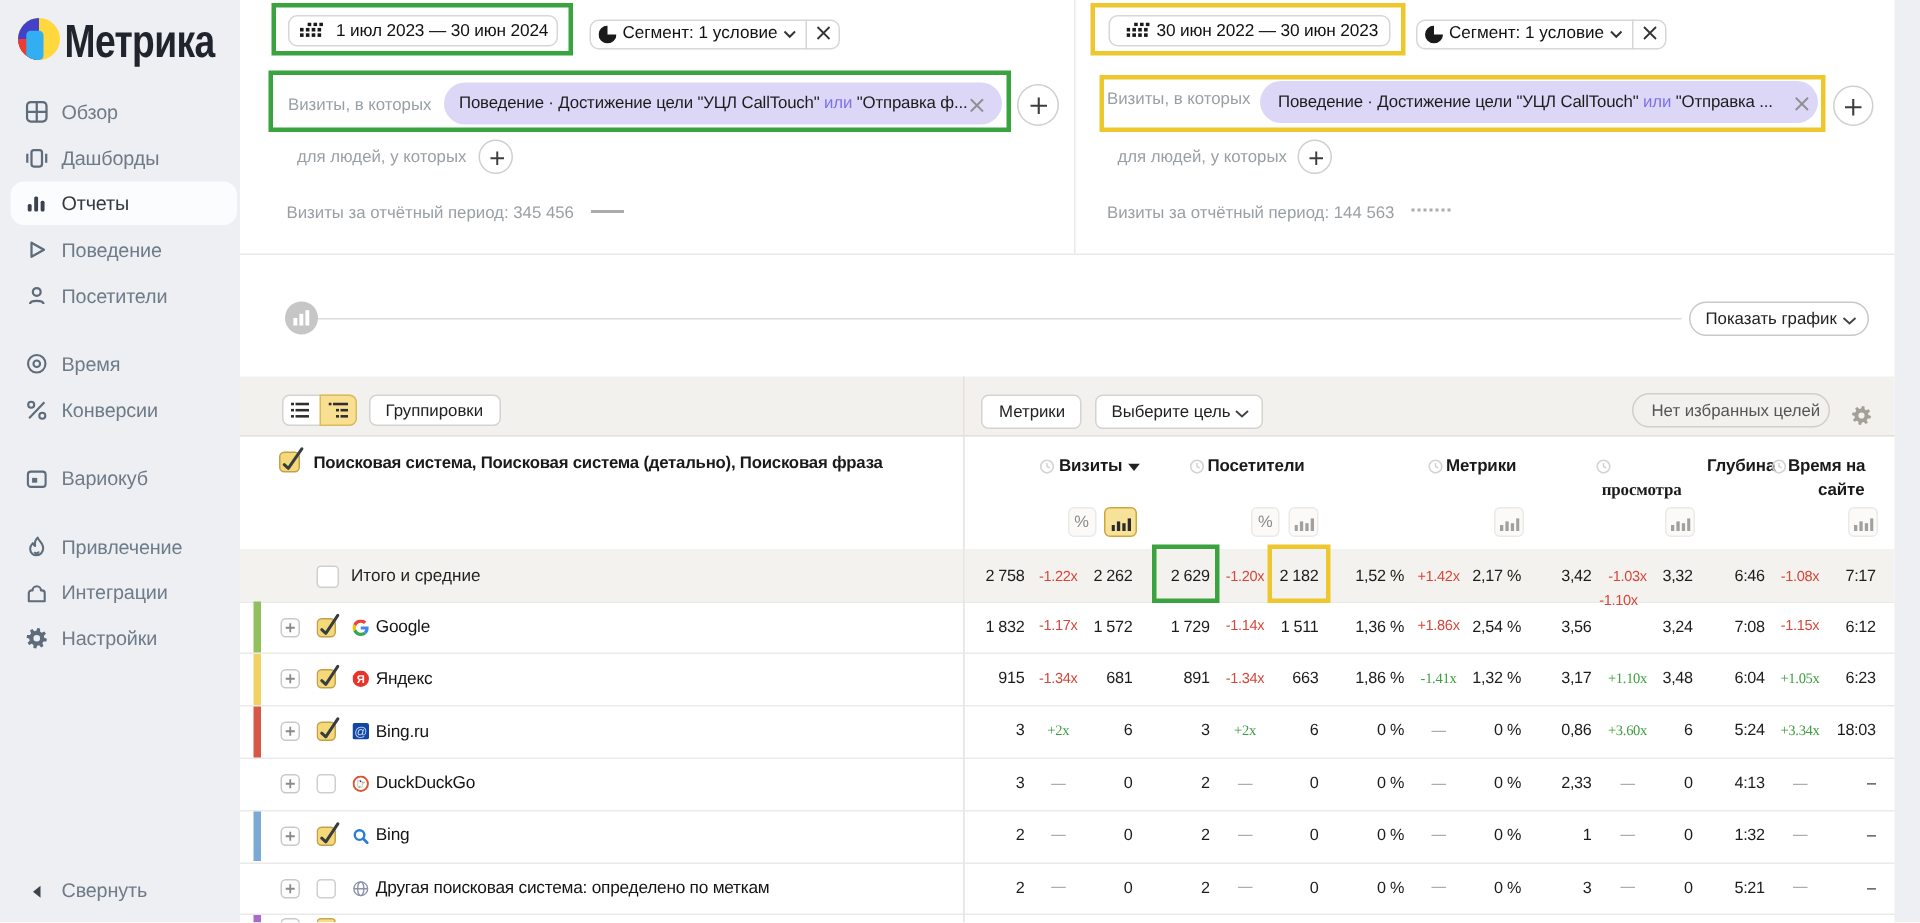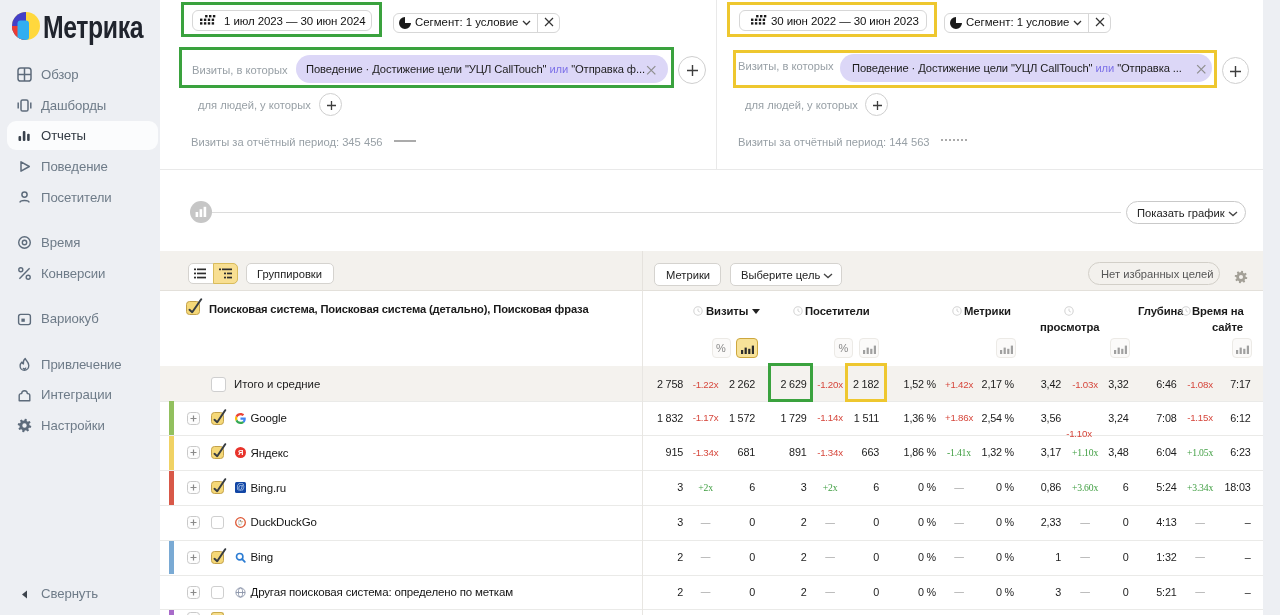--- a/index.html
+++ b/index.html
@@ -354,21 +354,21 @@
     </svg>
   </div>
 <div class="a colhead" style="left:964px;top:305px;">Метрики</div>
 <div class="a" style="left:1063.5px;top:305.5px;">
     <svg width="10" height="10" viewBox="0 0 10 10">
       <circle cx="5" cy="5" r="4.2" fill="none" stroke="#d4d4d4" stroke-width="1.1"></circle>
       <path d="M5 2.6 L5 5 L6.8 6" fill="none" stroke="#d4d4d4" stroke-width="1"></path>
     </svg>
   </div>
 <div class="a colhead" style="left:1138px;top:305px;">Глубина</div>
-<div class="a colhead" style="left:1040px;top:320.5px;width:81px;">просмотра</div>
+<div class="a colhead" style="left:1040px;top:320.5px;width:81px;text-align:right;font-family:Liberation Serif, serif;">просмотра</div>
 <div class="a" style="left:1180.5px;top:305.5px;">
     <svg width="10" height="10" viewBox="0 0 10 10">
       <circle cx="5" cy="5" r="4.2" fill="none" stroke="#d4d4d4" stroke-width="1.1"></circle>
       <path d="M5 2.6 L5 5 L6.8 6" fill="none" stroke="#d4d4d4" stroke-width="1"></path>
     </svg>
   </div>
 <div class="a colhead" style="left:1192px;top:305px;">Время на</div>
 <div class="a colhead" style="left:1160px;top:320.5px;width:83px;text-align:right;">сайте</div>
 <div class="a" style="left:711.5px;top:338px;width:19px;height:20px;background:#fbfaf9;border:1px solid #eceae6;border-radius:4px;font-size:11px;color:#8a8a8a;text-align:center;line-height:19px;">%</div>
 <div class="a" style="left:736px;top:338px;width:22px;height:20px;background:#f7e299;border:1px solid #cda73e;border-radius:4px;">
@@ -484,21 +484,21 @@
 <div class="a numv" style="left:613px;top:411.5px;width:70px;">1 832</div>
 <div class="a fac r" style="left:678.5px;top:412.2px;width:54px;">-1.17x</div>
 <div class="a numv" style="left:685px;top:411.5px;width:70px;">1 572</div>
 <div class="a numv" style="left:736.5px;top:411.5px;width:70px;">1 729</div>
 <div class="a fac r" style="left:803px;top:412.2px;width:54px;">-1.14x</div>
 <div class="a numv" style="left:809px;top:411.5px;width:70px;">1 511</div>
 <div class="a numv" style="left:866px;top:411.5px;width:70px;">1,36 %</div>
 <div class="a fac r" style="left:932px;top:412.2px;width:54px;">+1.86x</div>
 <div class="a numv" style="left:944px;top:411.5px;width:70px;text-align:right;">2,54 %</div>
 <div class="a numv" style="left:991px;top:411.5px;width:70px;">3,56</div>
-<div class="a fac r" style="left:1058px;top:428px;width:42px;">-1.10x</div>
+<div class="a fac r" style="left:1058px;top:395px;width:42px;">-1.10x</div>
 <div class="a numv" style="left:1058.5px;top:411.5px;width:70px;">3,24</div>
 <div class="a numv" style="left:1106.5px;top:411.5px;width:70px;">7:08</div>
 <div class="a fac r" style="left:1173px;top:412.2px;width:54px;">-1.15x</div>
 <div class="a numv" style="left:1180.5px;top:411.5px;width:70px;">6:12</div>
 <div class="a" style="left:168.5px;top:436.2px;width:5.5px;height:33.8px;background:#f0d264;"></div>
 <div class="a" style="left:187px;top:446.29999999999995px;width:13px;height:13px;background:#fdfdfd;border:1px solid #c9c9c9;border-radius:3.5px;">
     <svg width="11" height="11" viewBox="0 0 11 11">
       <path d="M5.5 2.5 V8.5 M2.5 5.5 H8.5" stroke="#8a8a8a" stroke-width="1.2"></path>
     </svg>
   </div>

